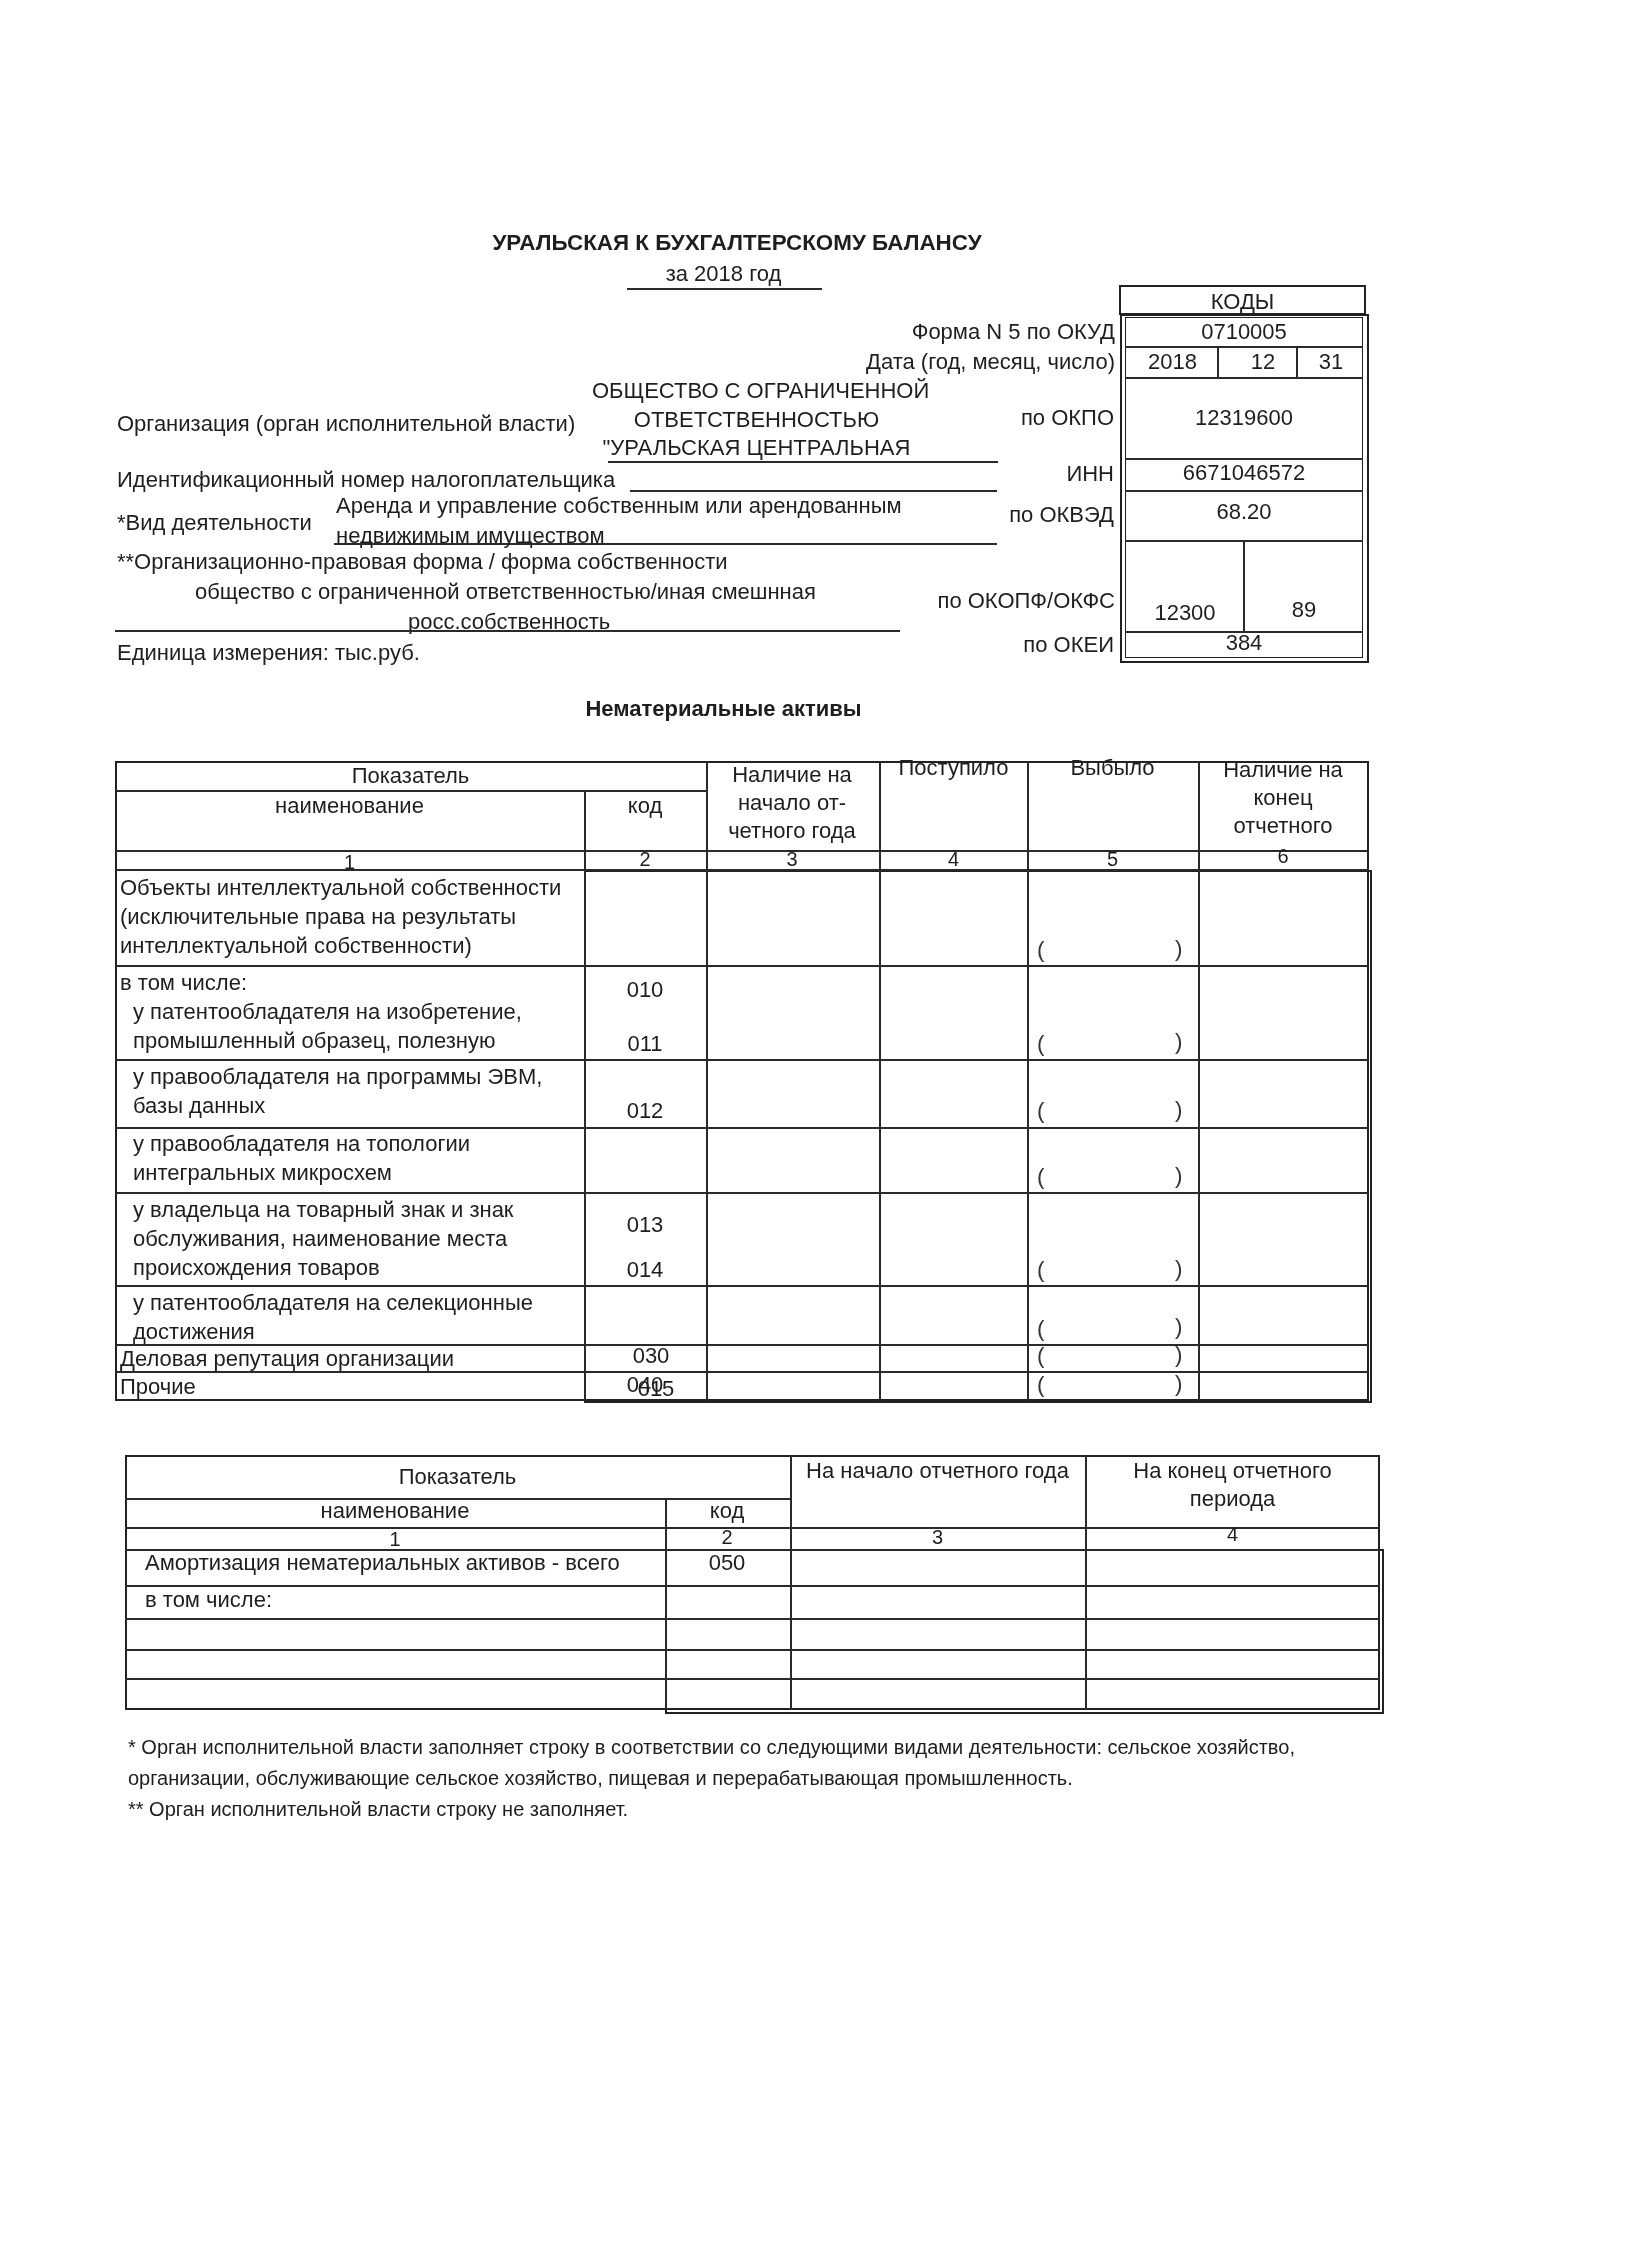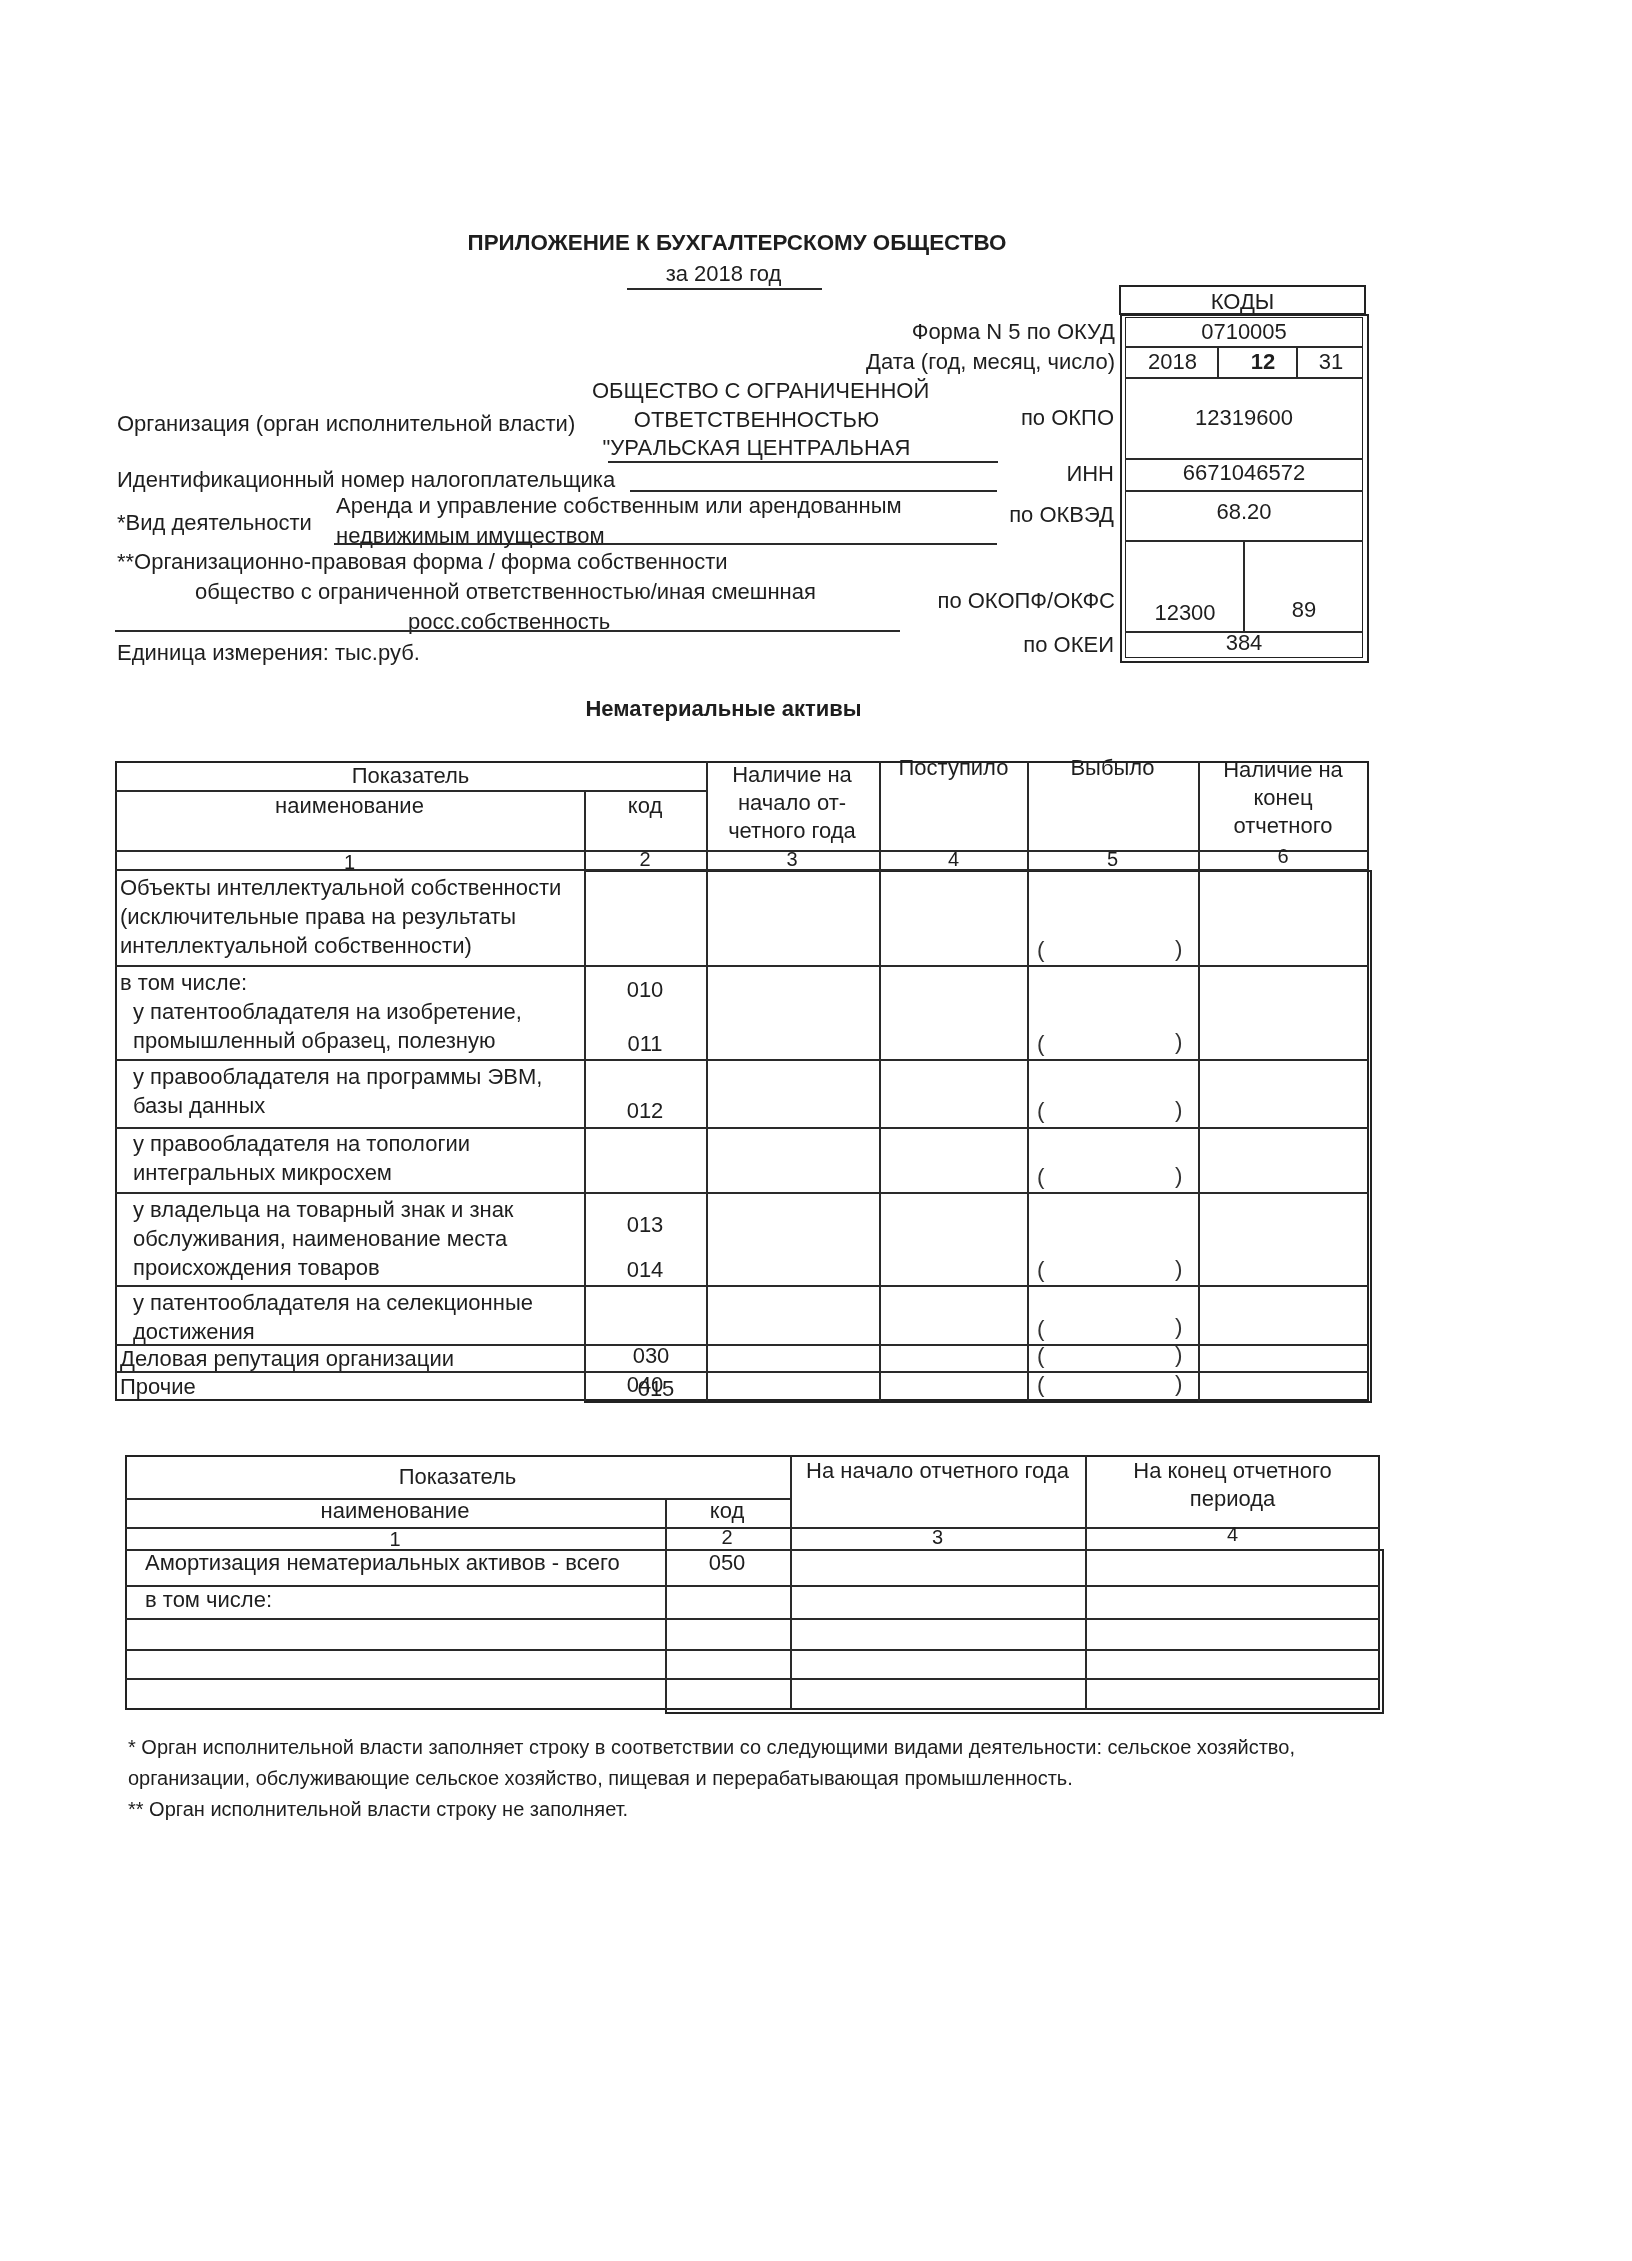--- a/index.html
+++ b/index.html
@@ -10,21 +10,21 @@
   .r { text-align:right; }
   .ul { position:absolute; height:0; border-top:2.6px solid #2a2a2a; }
   .box { position:absolute; border:2px solid #222; box-sizing:border-box; }
   .hl { position:absolute; height:0; border-top:2.6px solid #2a2a2a; }
   .vl { position:absolute; width:0; border-left:2px solid #2a2a2a; }
   .paren { position:absolute; font-size:22.4px; line-height:1; color:#333; }
 </style>
 </head>
 <body>
 
-<div class="t c" style="left:408px;width:658px;top:232px;font-size:22.4px;font-weight:bold;">ПРИЛОЖЕНИЕ К БУХГАЛТЕРСКОМУ ОБЩЕСТВО</div>
+<div class="t c" style="left:408px;width:658px;top:232px;font-size:22.4px;font-weight:bold;">УРАЛЬСКАЯ К БУХГАЛТЕРСКОМУ БАЛАНСУ</div>
 <div class="t c" style="left:625px;width:197px;top:263px;">за 2018 год</div>
 <div class="ul" style="left:627px;width:195px;top:288px;"></div>
 
 <div class="box" style="left:1119px;top:285px;width:247px;height:30px;">
   <div class="t c" style="left:0;right:0;top:4px;">КОДЫ</div>
 </div>
 <div class="box" style="left:1120px;top:314px;width:249px;height:349px;border-width:2.6px;"></div>
 <div class="box" style="left:1125px;top:317px;width:238px;height:341px;border-width:1.3px;"></div>
 <div class="hl" style="left:1125px;width:238px;top:346px;"></div>
 <div class="hl" style="left:1125px;width:238px;top:377px;"></div>
@@ -33,21 +33,21 @@
 <div class="hl" style="left:1125px;width:238px;top:540px;"></div>
 <div class="hl" style="left:1125px;width:238px;top:631px;"></div>
 <div class="vl" style="left:1217px;top:346px;height:32px;"></div>
 <div class="vl" style="left:1296px;top:346px;height:32px;"></div>
 <div class="vl" style="left:1243px;top:540px;height:91px;"></div>
 
 <div class="t r" style="left:790px;width:325px;top:321px;">Форма N 5 по ОКУД</div>
 <div class="t c" style="left:1125px;width:238px;top:321px;">0710005</div>
 <div class="t r" style="left:790px;width:325px;top:351px;">Дата (год, месяц, число)</div>
 <div class="t c" style="left:1127px;width:91px;top:351px;">2018</div>
-<div class="t c" style="left:1219px;width:88px;top:351px;font-weight:bold;">12</div>
+<div class="t c" style="left:1219px;width:88px;top:351px;">12</div>
 <div class="t c" style="left:1298px;width:66px;top:351px;">31</div>
 <div class="t r" style="left:921px;width:193px;top:407px;">по ОКПО</div>
 <div class="t c" style="left:1125px;width:238px;top:407px;">12319600</div>
 <div class="t r" style="left:921px;width:193px;top:463px;">ИНН</div>
 <div class="t c" style="left:1125px;width:238px;top:462px;">6671046572</div>
 <div class="t r" style="left:921px;width:193px;top:504px;">по ОКВЭД</div>
 <div class="t c" style="left:1125px;width:238px;top:501px;">68.20</div>
 <div class="t r" style="left:856px;width:259px;top:590px;">по ОКОПФ/ОКФС</div>
 <div class="t c" style="left:1127px;width:116px;top:602px;">12300</div>
 <div class="t c" style="left:1245px;width:118px;top:599px;">89</div>

